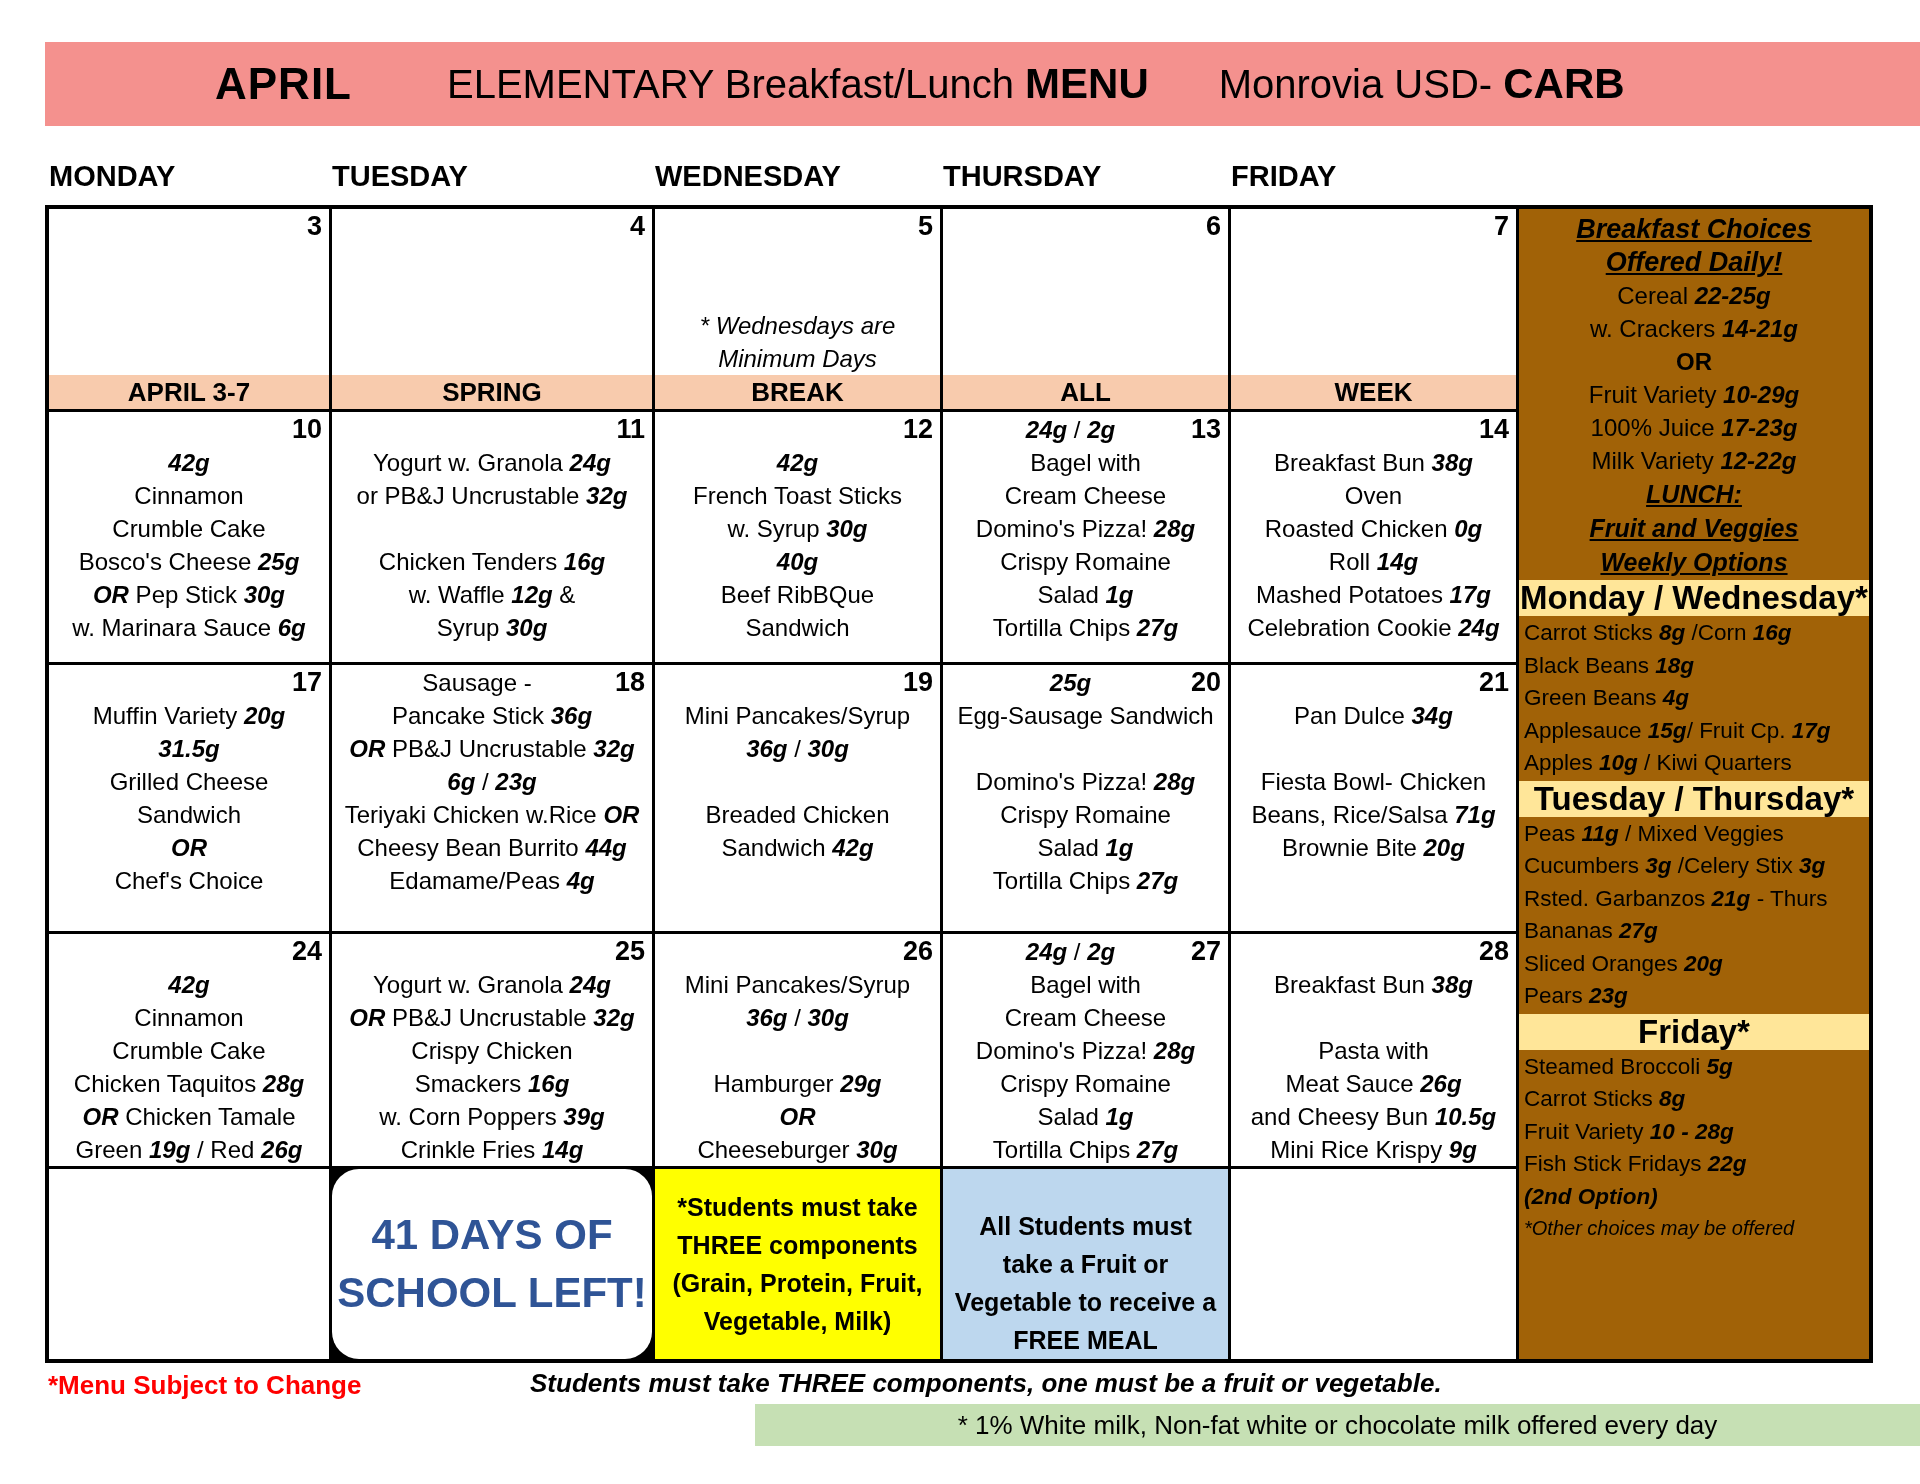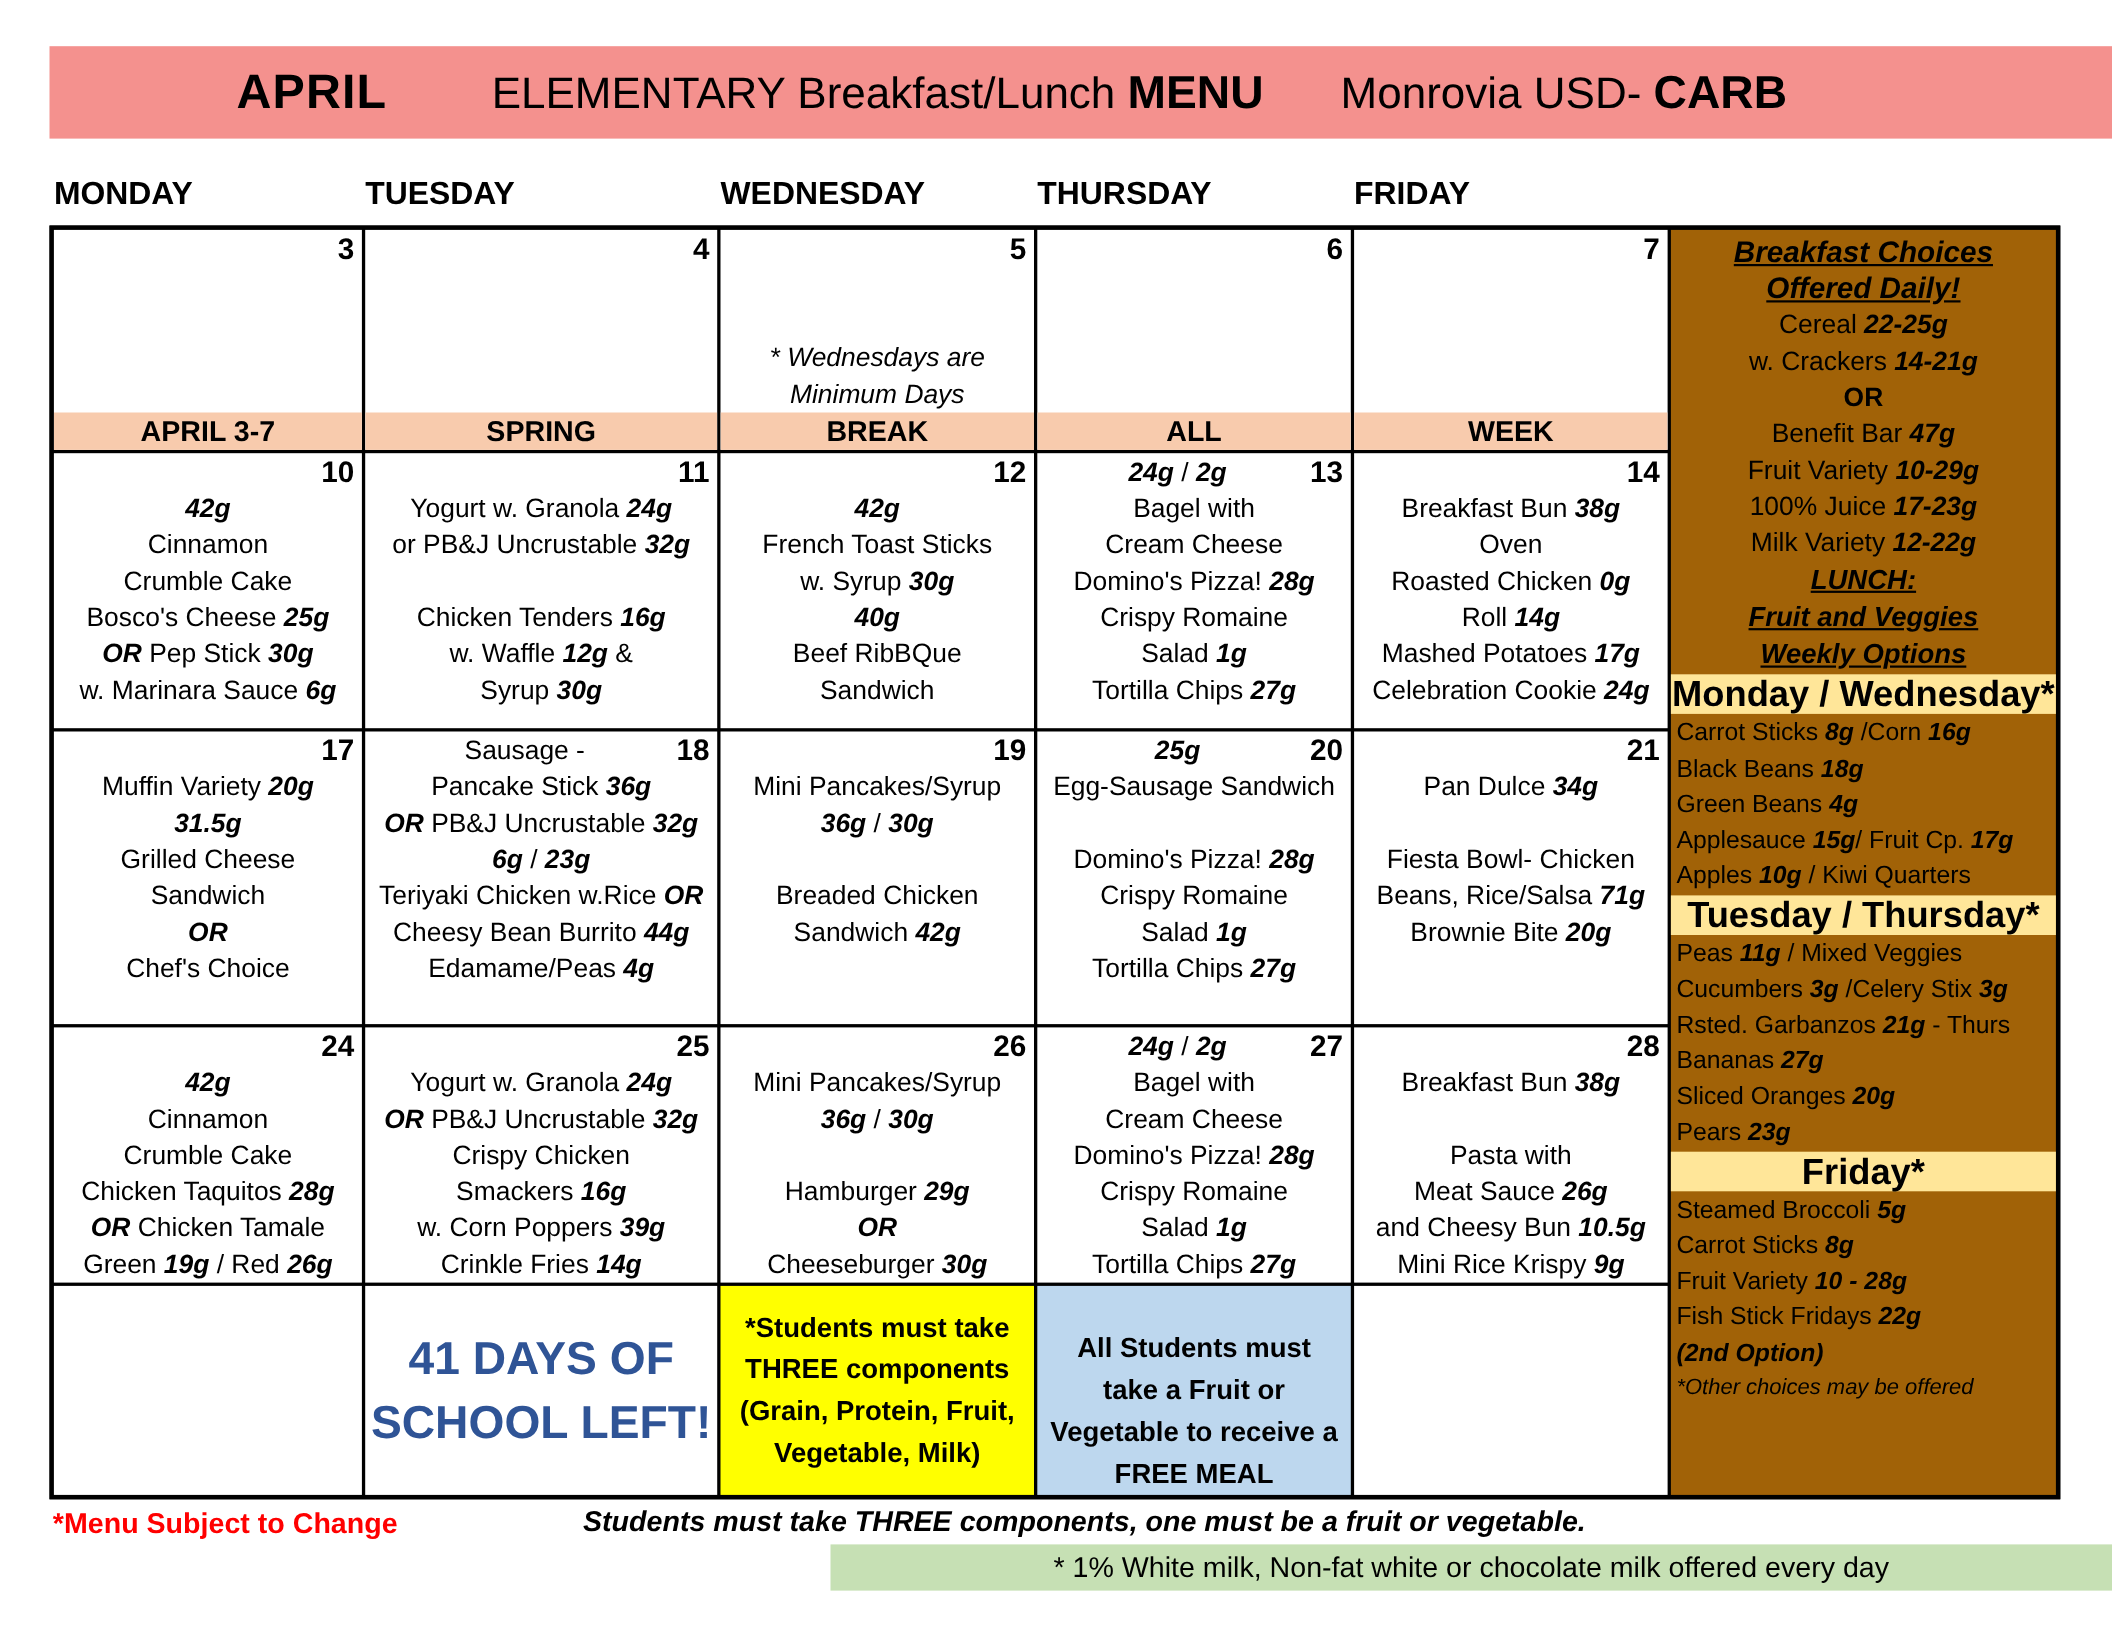--- a/index.html
+++ b/index.html
@@ -317,21 +317,21 @@
       <div class="lines">
         <div class="ln">Breakfast Bun <span class="g">38g</span></div>
         <div class="ln">&nbsp;</div>
         <div class="ln">Pasta with</div>
         <div class="ln">Meat Sauce <span class="g">26g</span></div>
         <div class="ln">and Cheesy Bun <span class="g">10.5g</span></div>
         <div class="ln">Mini Rice Krispy <span class="g">9g</span></div>
       </div>
     </div>
     <div class="cell " style="grid-area: 5 / 1;"></div>
-    <div class="cell " style="grid-area: 5 / 2;">
+    <div class="cell " style="grid-area: 5 / 2; border-radius: 27px;">
       <div class="bigblue">
         <div class="ln">41 DAYS OF</div>
         <div class="ln">SCHOOL LEFT!</div>
       </div>
     </div>
     <div class="cell note-yellow" style="grid-area: 5 / 3;">
       <div class="note-lines">
         <div class="ln">*Students must take</div>
         <div class="ln">THREE components</div>
         <div class="ln">(Grain, Protein, Fruit,</div>
@@ -346,21 +346,20 @@
         <div class="ln">FREE MEAL</div>
       </div>
     </div>
     <div class="cell " style="grid-area: 5 / 5;"></div>
     <div class="sidebar">
       <div class="sb-header">Breakfast Choices</div>
       <div class="sb-header">Offered Daily!</div>
       <div class="sb-item-c">Cereal <span class="g">22-25g</span></div>
       <div class="sb-item-c">w. Crackers <span class="g">14-21g</span></div>
       <div class="sb-item-c"><span class="or">OR</span></div>
-      <div class="sb-item-c">Benefit Bar <span class="g">47g</span></div>
       <div class="sb-item-c">Fruit Variety <span class="g">10-29g</span></div>
       <div class="sb-item-c">100% Juice <span class="g">17-23g</span></div>
       <div class="sb-item-c">Milk Variety <span class="g">12-22g</span></div>
       <div class="sb-lunch">LUNCH:</div>
       <div class="sb-lunch">Fruit and Veggies</div>
       <div class="sb-lunch">Weekly Options</div>
       <div class="sb-band">Monday / Wednesday*</div>
       <div class="sb-item">Carrot Sticks <span class="g">8g</span> /Corn <span class="g">16g</span></div>
       <div class="sb-item">Black Beans <span class="g">18g</span></div>
       <div class="sb-item">Green Beans <span class="g">4g</span></div>

